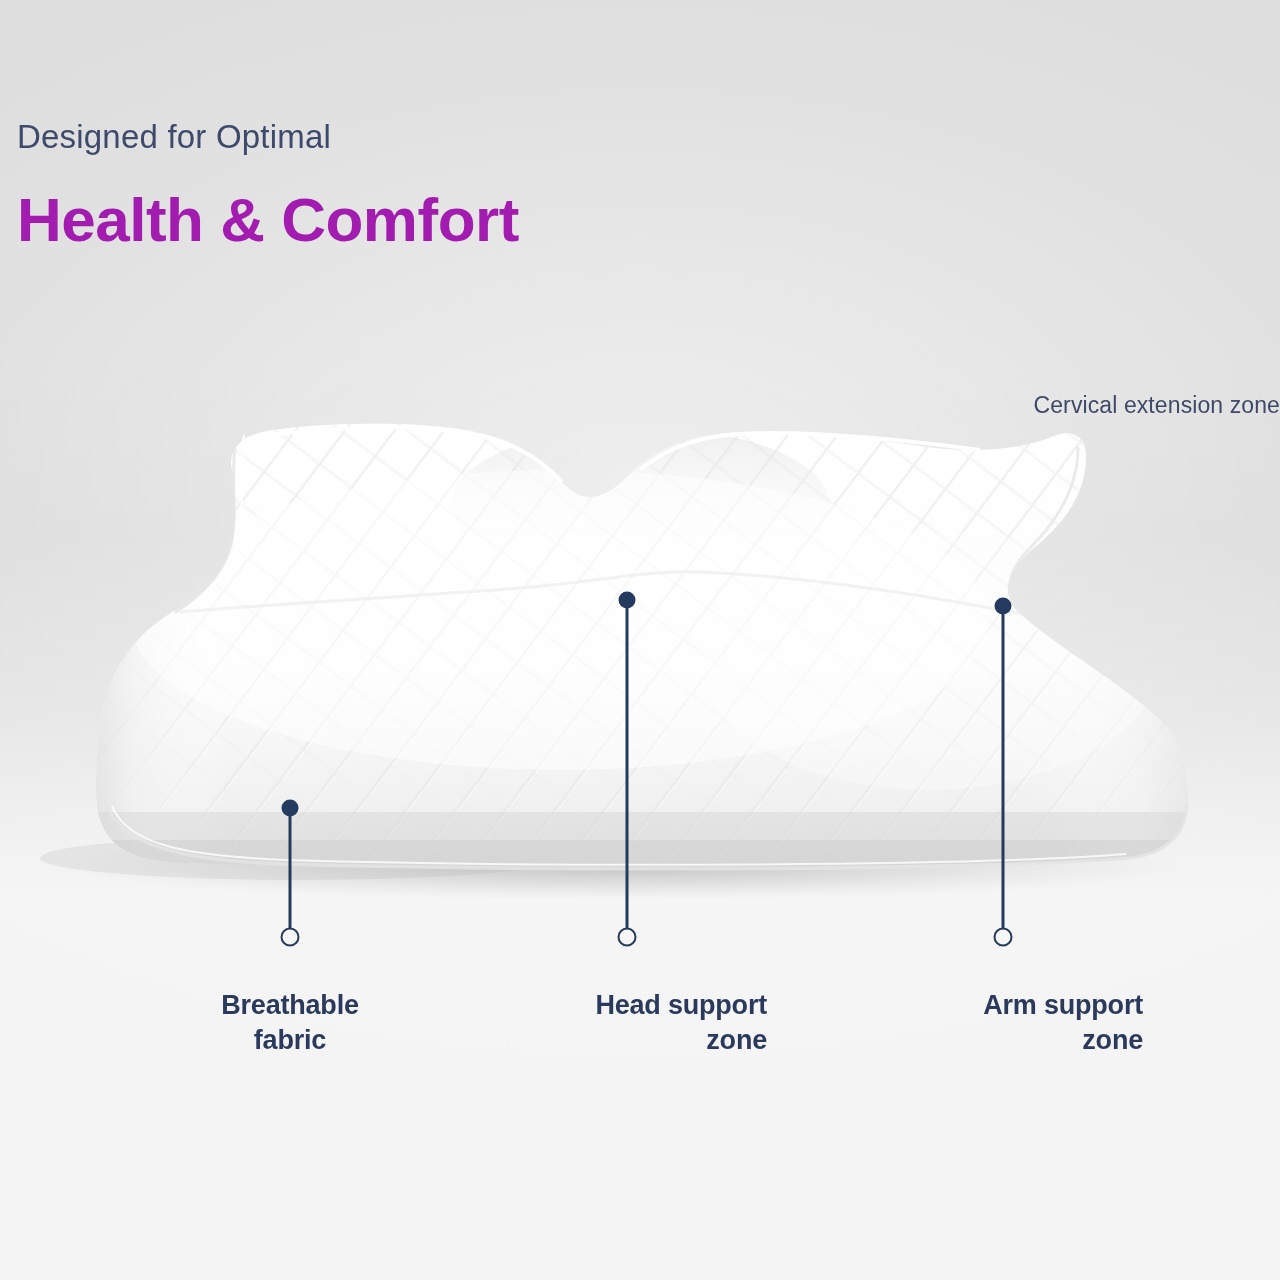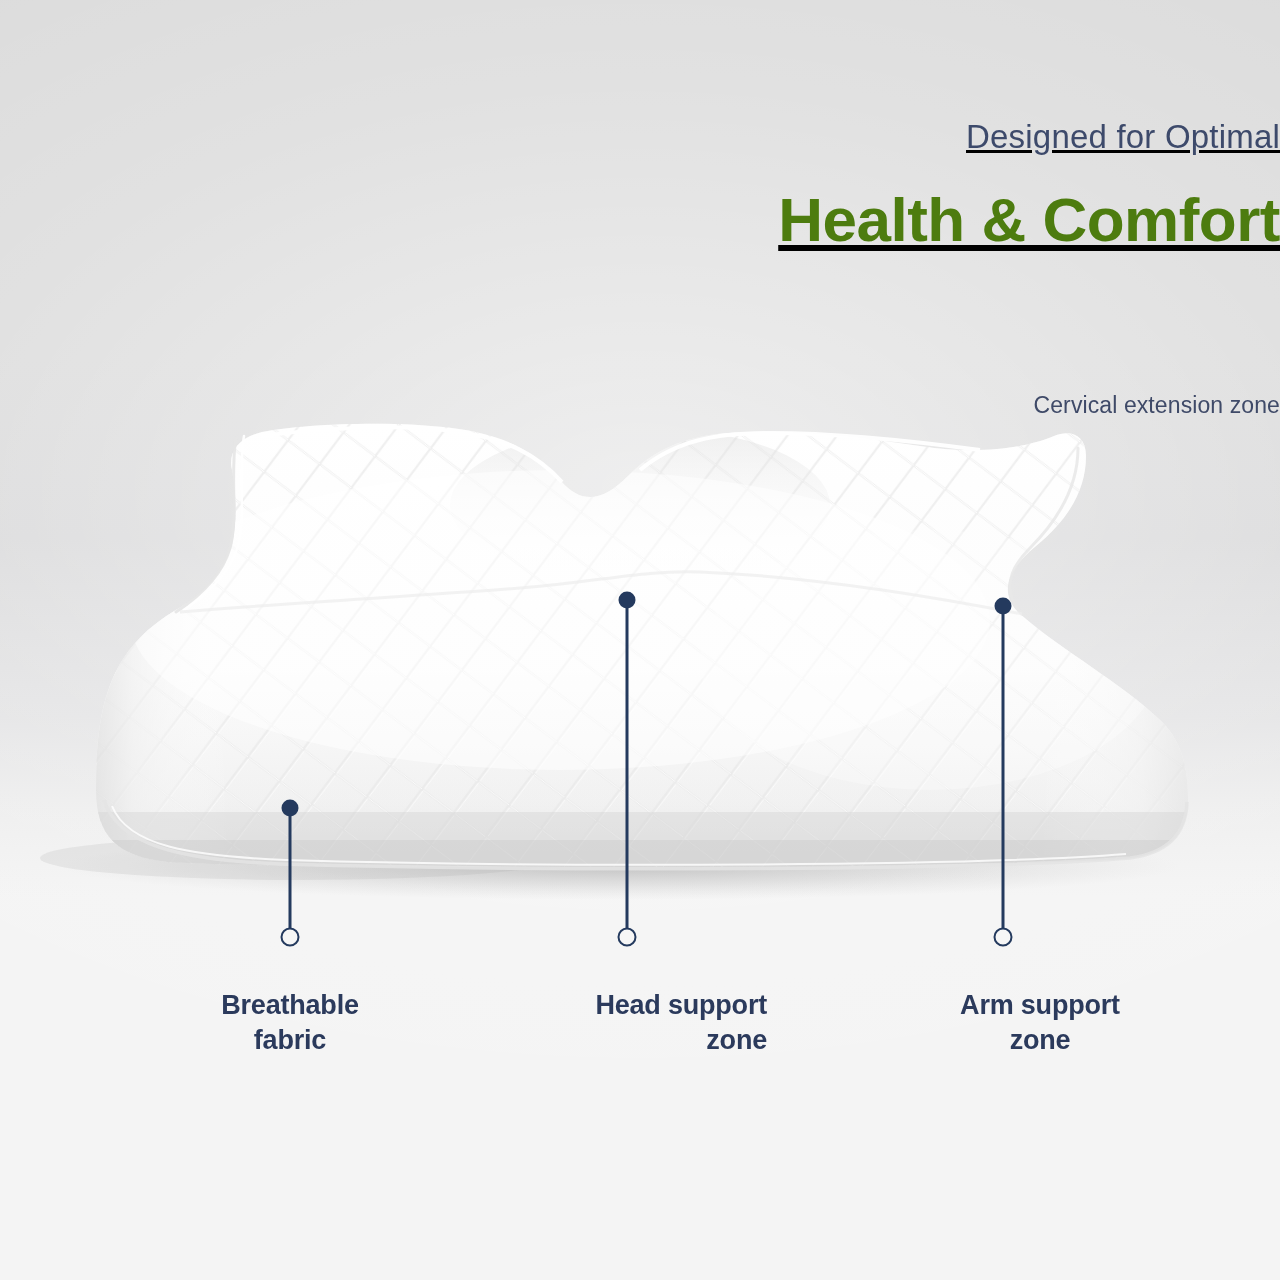--- a/index.html
+++ b/index.html
@@ -23,29 +23,29 @@
         #efefef 64%,
         #f4f4f4 70%,
         #f4f4f4 100%);
   }
   #backdrop-vignette {
     position:absolute; inset:0;
     background: radial-gradient(120% 70% at 50% 38%, rgba(255,255,255,0.55) 0%, rgba(255,255,255,0.15) 45%, rgba(255,255,255,0) 72%);
   }
 
   
-  #headings { position:absolute; left:17px; right:0; top:118px; text-align:right;text-decoration:underline; }
+  #headings { position:absolute; left:17px; right:0; top:118px; text-align:left; }
   #eyebrow {
     font-size:33px; font-weight:400; letter-spacing:0.2px;
     color:#3d4a6b;
   }
   #title {
     margin-top:28px;
     font-size:62px; font-weight:700; letter-spacing:-0.5px;
-    color:#4d7c0f;
+    color:#a21caf;
   }
 
   
   #cervical-label {
     position:absolute; left:0; right:0; top:392px;
     text-align:right;
     font-size:23px; font-weight:400; color:#3f4a68;
     letter-spacing:0.1px;
   }
 
@@ -265,16 +265,16 @@
 <div class="feature-label" style="left:487px; top:988px; width:280px;text-align:right;">
   <div>Head support</div>
   <div>zone</div>
 </div>
 
 <div class="callout" style="left:1003px; top:606px; width:0; height:331px;">
   <div class="dot"></div>
   <div class="stem" style="top:0; height:331px;"></div>
   <div class="ring" style="top:331px;"></div>
 </div>
-<div class="feature-label" style="left:900px; top:988px; width:280px;">
+<div class="feature-label" style="left:863px; top:988px; width:280px;text-align:right;">
   <div>Arm support</div>
   <div>zone</div>
 </div>
 
 </body></html>

